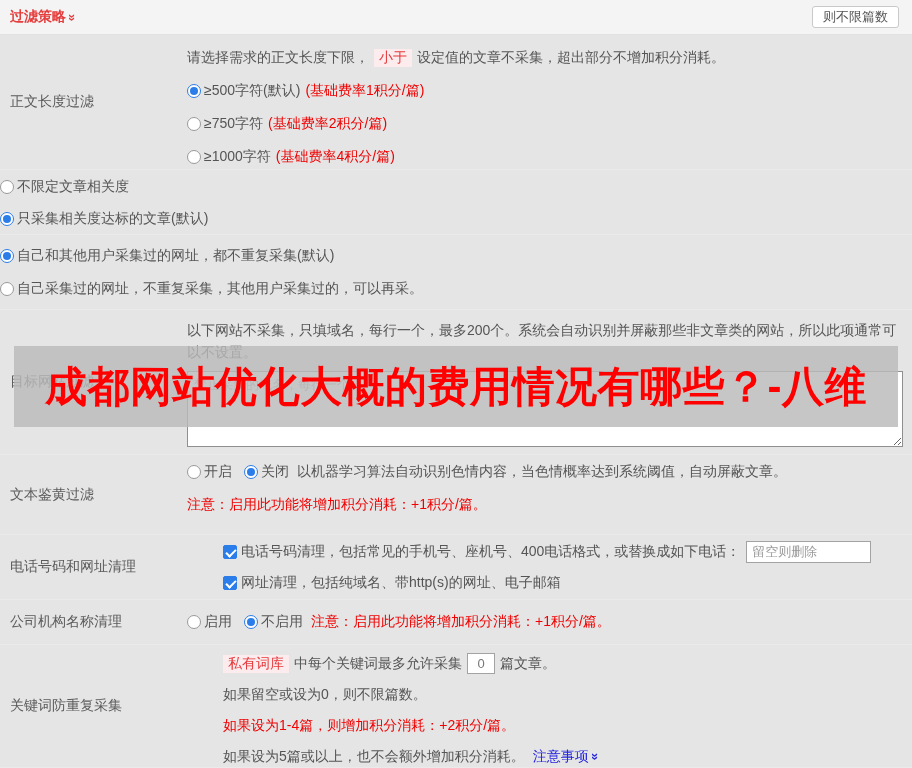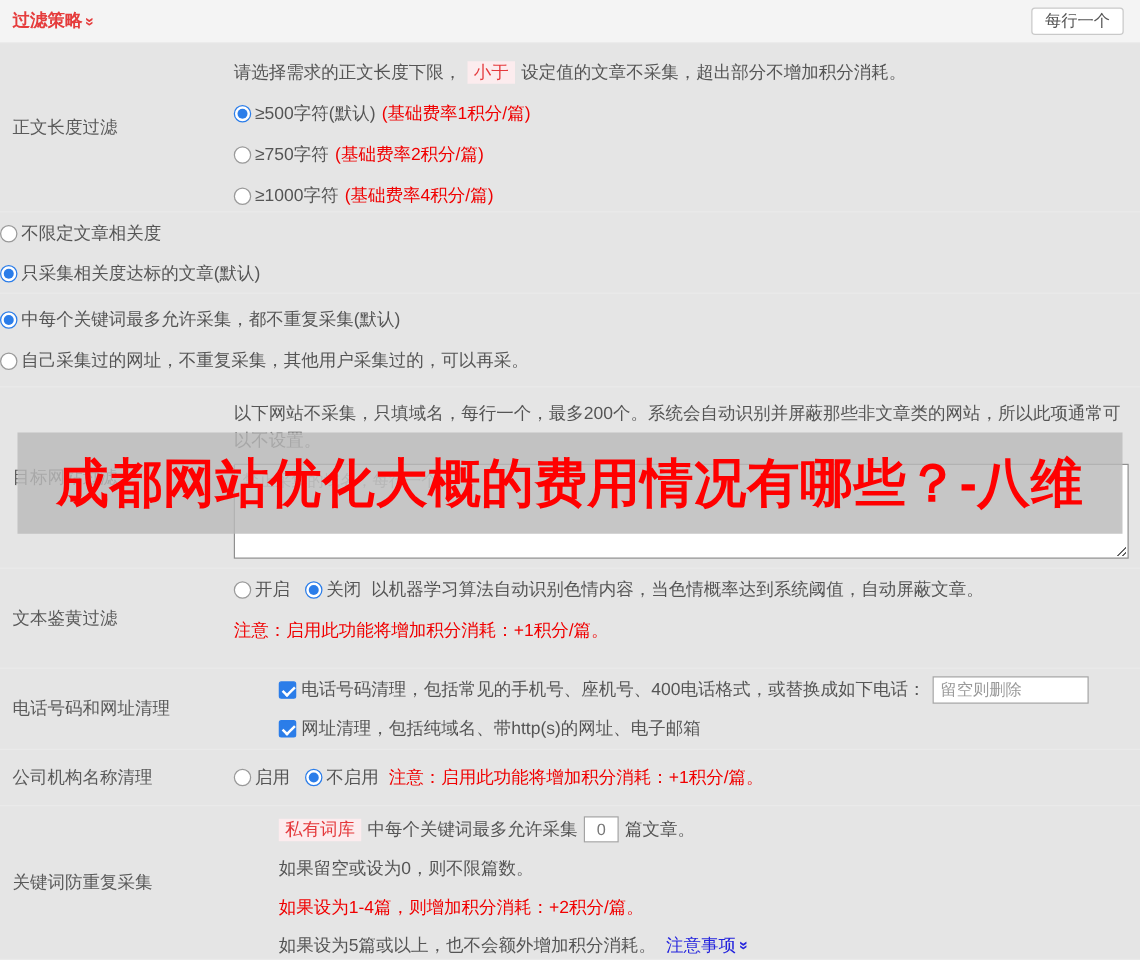--- a/index.html
+++ b/index.html
@@ -68,21 +68,21 @@
 </head>
 <body>
 
 <div class="page">
 
   <div class="topbar">
     <div class="topbar-title">
       <span>过滤策略</span>
       <span class="chev red">»</span>
     </div>
-    <button class="save-btn">每行一个</button>
+    <button class="save-btn">则不限篇数</button>
   </div>
 
   <div class="row" style="height:135px">
     <div class="row-label">正文长度过滤</div>
     <div class="row-content" style="padding-top:6px">
       <div class="line h33">
         <span>请选择需求的正文长度下限，</span>
         <span class="chip">小于</span>
         <span>设定值的文章不采集，超出部分不增加积分消耗。</span>
       </div>
@@ -114,21 +114,21 @@
         <span class="radio checked"></span>
         <span>只采集相关度达标的文章(默认)</span>
       </div>
     </div>
   </div>
 
   <div class="row" style="height:75px">
     <div class="row-content" style="padding-top:4px">
       <div class="line h33">
         <span class="radio checked"></span>
-        <span>中每个关键词最多允许采集，都不重复采集(默认)</span>
+        <span>自己和其他用户采集过的网址，都不重复采集(默认)</span>
       </div>
       <div class="line h33">
         <span class="radio"></span>
         <span>自己采集过的网址，不重复采集，其他用户采集过的，可以再采。</span>
       </div>
     </div>
   </div>
 
   <div class="row" style="height:145px">
     <div class="row-label">目标网站过滤</div>

